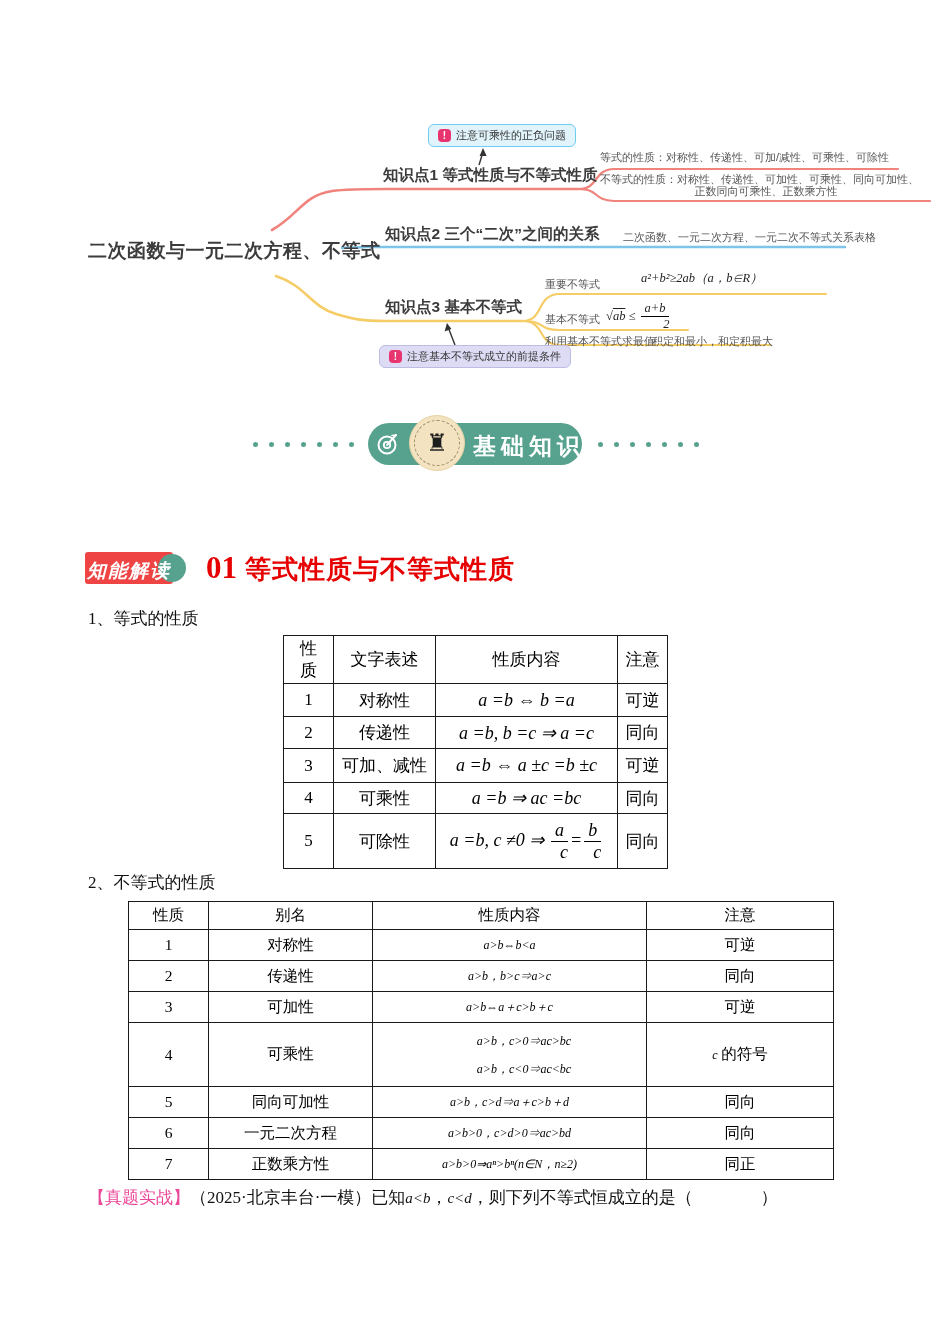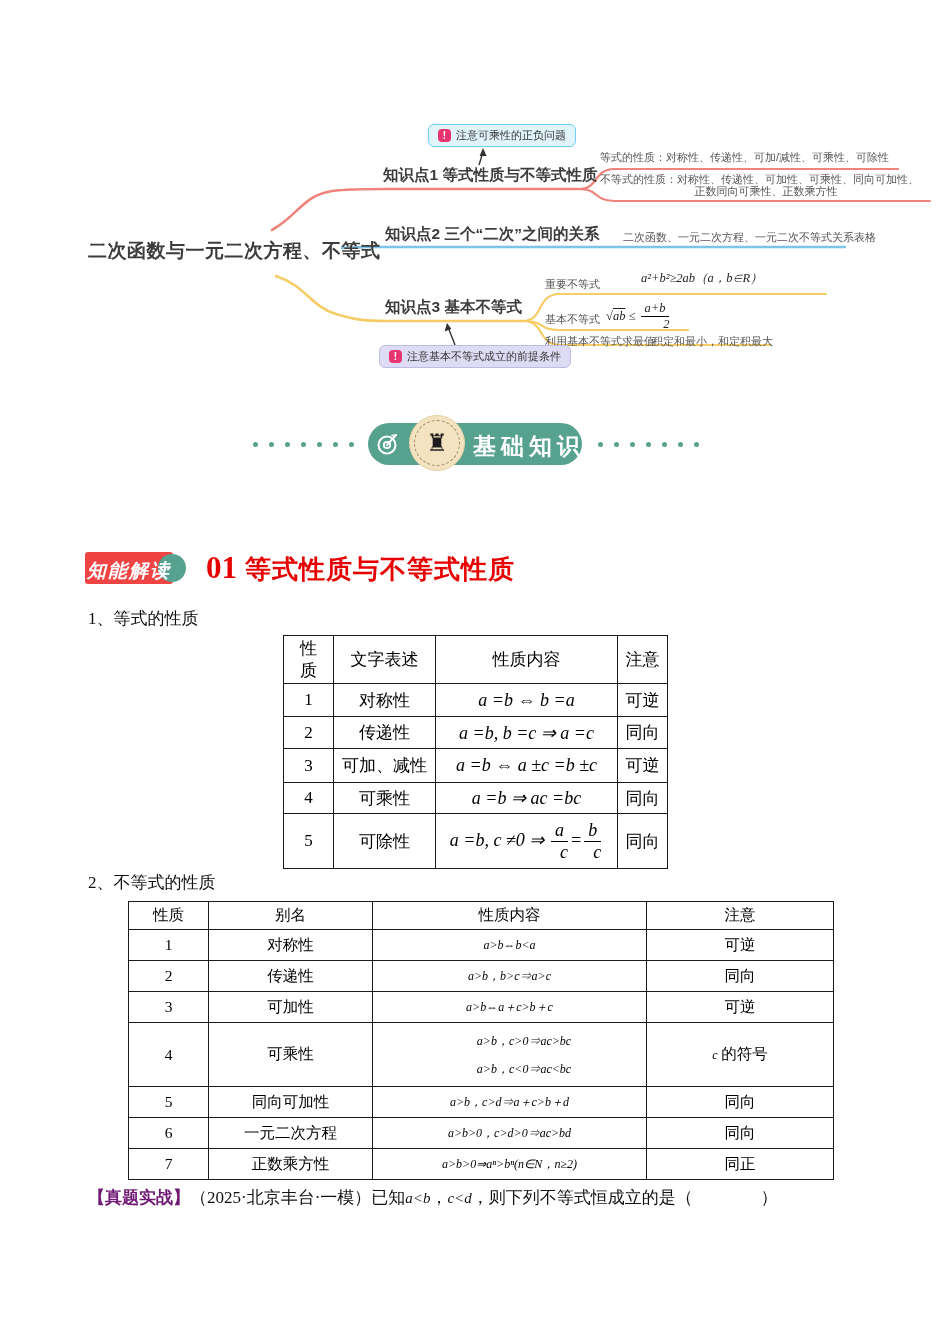--- a/index.html
+++ b/index.html
@@ -57,21 +57,21 @@
   .t2 .math { font-size:12px;text-align:center; }
   .narrow { width:20px; margin:0 auto; word-break:break-all; line-height:22px; }
   .frac { display:inline-block; vertical-align:middle; text-align:right; line-height:1.05;
           font-style:italic; margin:0 2px; }
   .fnum { display:block; border-bottom:1.2px solid #000; padding:0 4px 1px; }
   .fden { display:block; padding-top:1px; }
   .two-line { line-height:28px;padding-left:31px; }
 
   
   .footer-q { font-family:"Liberation Serif", serif; font-size:17px; color:#111; white-space:nowrap; }
-  .footer-q .red { color:#701a75; font-weight:bold; }
+  .footer-q .red { color:#ec4899; font-weight:normal; }
   .fmath { font-style:italic; font-size:15px; }
 </style>
 </head>
 <body>
 
 <div class="page">
 
   <svg class="mm-svg" width="950" height="400" viewBox="0 0 950 400">
 
     <path d="M 272 230 C 300 214 302 196 332 191 C 348 189 360 189 386 189 L 578 189" fill="none" stroke="#f0837c" stroke-width="2.6" stroke-linecap="round"></path>

